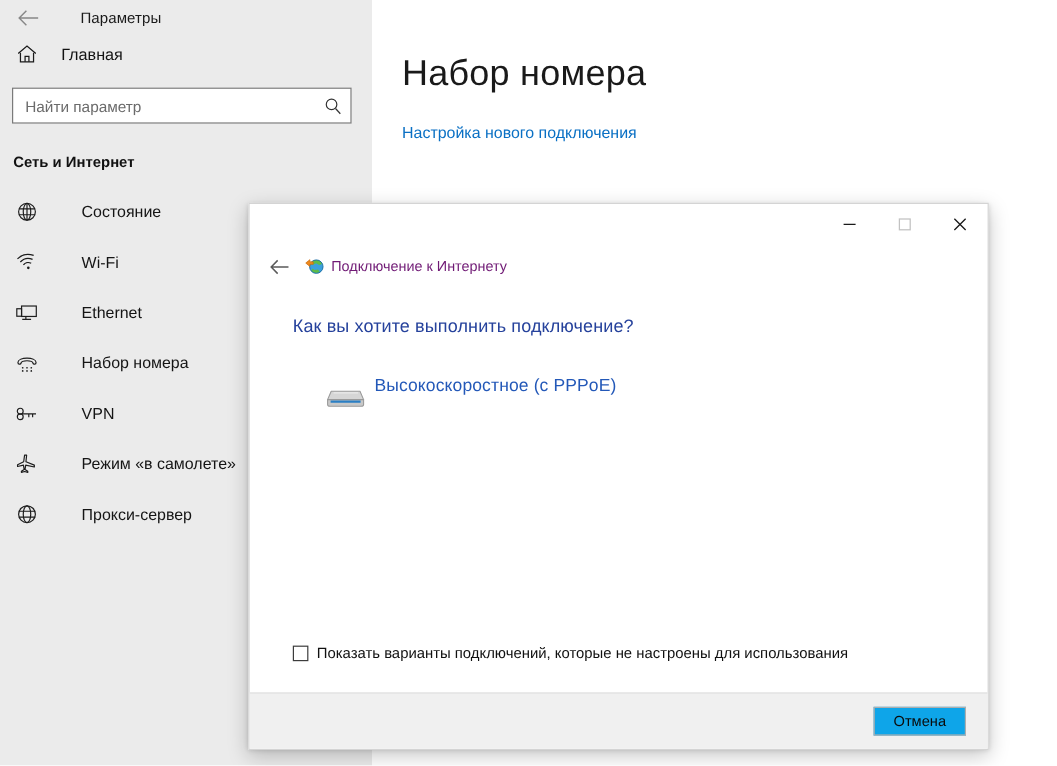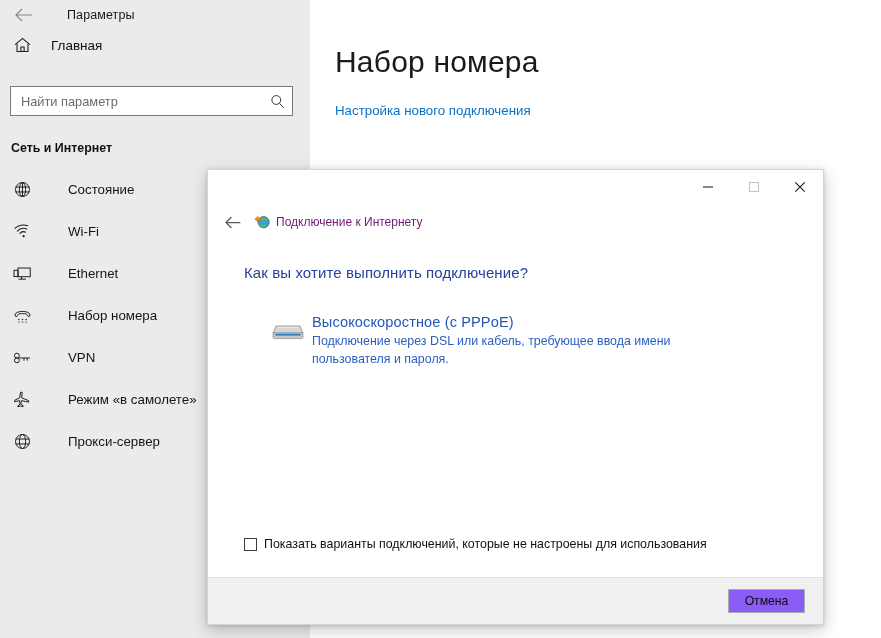--- a/index.html
+++ b/index.html
@@ -67,21 +67,21 @@
     justify-content: center;
     color: #1a1a1a;
   }
   .home-label {
     font-size: 13.5px;
     color: #121212;
     margin-left: 18px;
   }
 
   .search-wrap {
-    margin: 26px 17px 0 10px;
+    margin: 13px 17px 0 10px;
     height: 30px;
     background: #ffffff;
     border: 1px solid #7a7a7a;
     display: flex;
     align-items: center;
     padding: 0 7px 0 10px;
     gap: 41px;
   }
   .search-input {
     flex: 1;
@@ -269,21 +269,21 @@
     background: #f0f0f0;
     border-top: 1px solid #dfdfdf;
     display: flex;
     align-items: center;
     justify-content: flex-end;
     padding-right: 18px;
   }
   .dlg-button {
     min-width: 77px;
     height: 24px;
-    background: #8b5cf6;
+    background: #0ea5e9;
     border: 1px solid #adadad;
     font-family: "Liberation Sans", sans-serif;
     font-size: 12.2px;
     color: #0b0b0b;
     cursor: default;
     padding: 0 10px;
   }
 </style>
 </head>
 <body>
@@ -462,21 +462,20 @@
       <span class="option-icon">
         <svg width="34" height="24" viewBox="0 0 34 24">
           <path d="M5 7 L29 7 L32 14 L2 14 Z" fill="#d6d6d6" stroke="#9a9a9a" stroke-width=".9" stroke-linejoin="round"></path>
           <path d="M2 14 L32 14 L32 18 C32 19 31 19.6 30 19.6 L4 19.6 C3 19.6 2 19 2 18 Z" fill="#c8c8c8" stroke="#9a9a9a" stroke-width=".9" stroke-linejoin="round"></path>
           <path d="M4.5 14.8 L29.5 14.8 L29.5 16.6 L4.5 16.6 Z" fill="#2b7fc4"></path>
           <path d="M7 8.4 L27.4 8.4" stroke="#eaeaea" stroke-width="1" fill="none"></path>
         </svg>
       </span>
       <span class="option-text">
         <span class="option-title">Высокоскоростное (с PPPoE)</span>
-        <div class="option-desc">Подключение через DSL или кабель, требующее ввода имени пользователя и пароля.</div>
       </span>
     </div>
 
     <div class="checkbox-row">
       <span class="checkbox-box"></span>
       <span class="checkbox-label">Показать варианты подключений, которые не настроены для использования</span>
     </div>
 
   </div>
 

